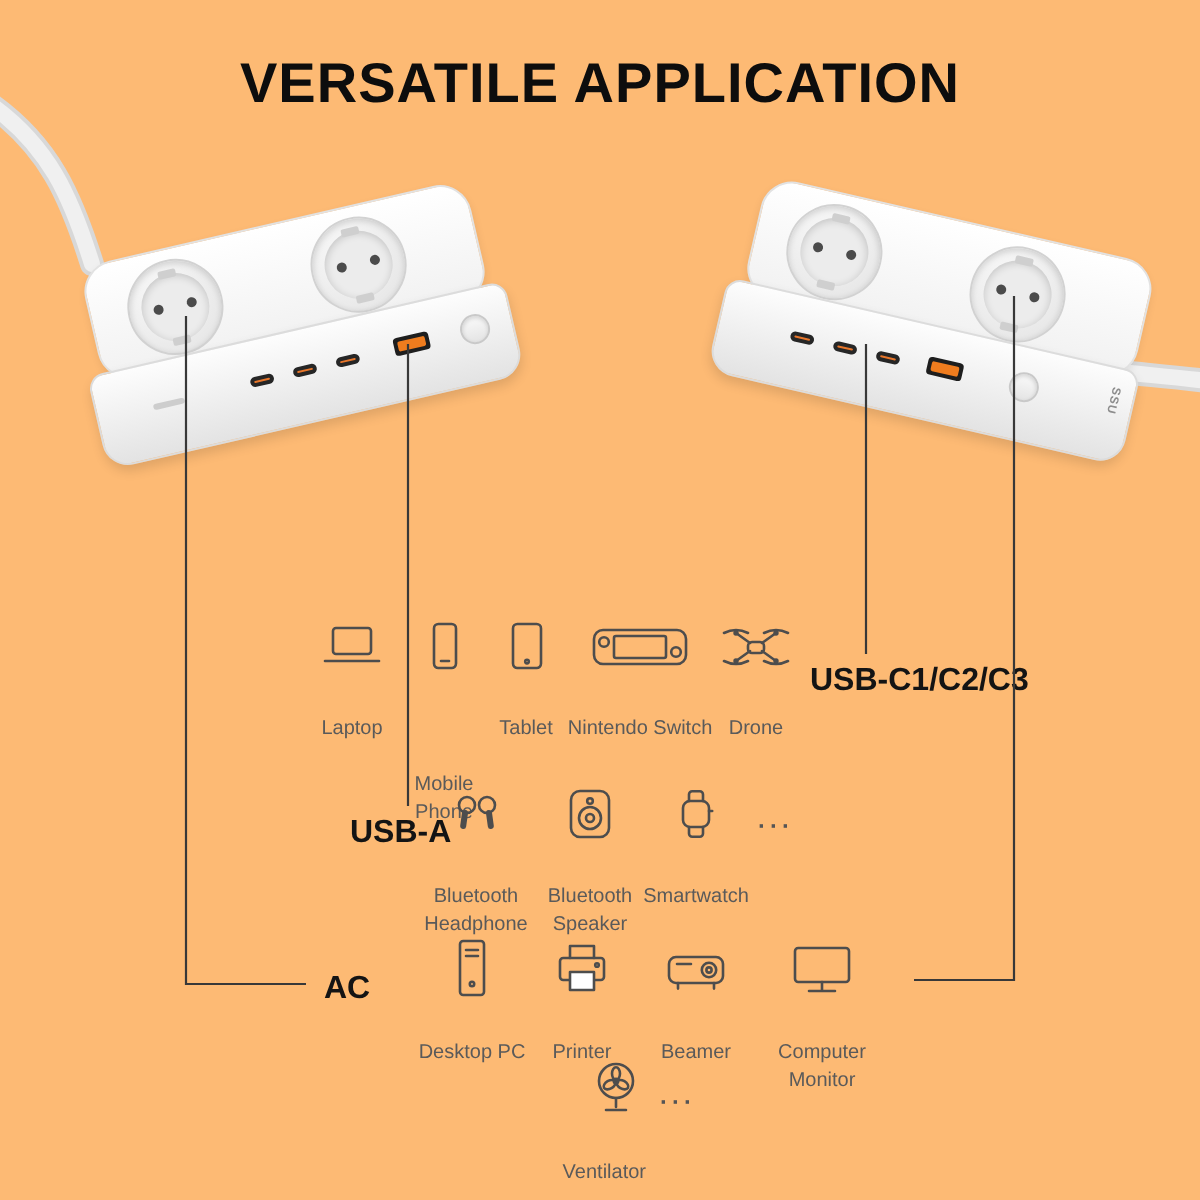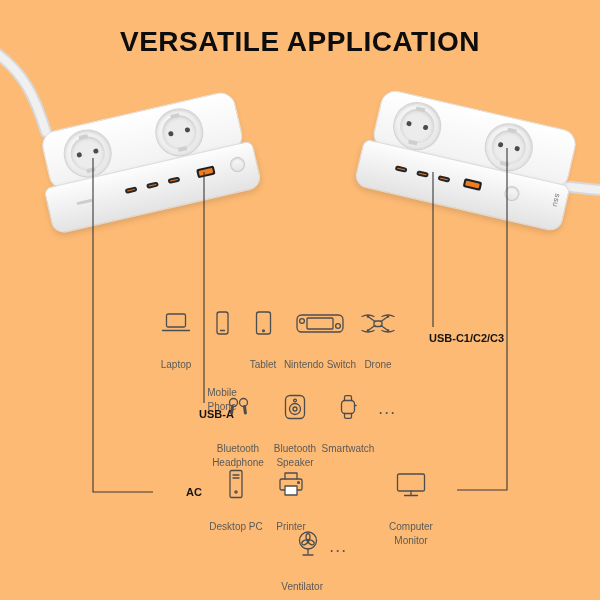--- a/index.html
+++ b/index.html
@@ -49,21 +49,21 @@
   .printbar{position:absolute;width:16px;height:3px;background:#cdcdcd;border-radius:1.5px;top:20px;left:28px;}
   .brand{position:absolute;right:3px;top:13px;font-size:6px;color:#8d8d8d;font-weight:700;
          transform:rotate(90deg);transform-origin:center;letter-spacing:.5px;}
 
   
   .item{position:absolute;z-index:3;display:flex;flex-direction:column;align-items:center;}
   .ibox{height:32px;display:flex;align-items:flex-end;justify-content:center;}
   .item .lbl{margin-top:20px;font-size:10px;color:#5a5a5a;text-align:center;line-height:1.35;}
   .nowrap{white-space:nowrap;}
   .icon-svg{stroke:#4d4d4d;fill:none;stroke-width:1.3;stroke-linecap:round;stroke-linejoin:round;}
-  .grp{position:absolute;z-index:3;font-size:11px;font-weight:700;color:#141414;margin-left:24px;}
+  .grp{position:absolute;z-index:3;font-size:16px;font-weight:700;color:#141414;}
   .dots{position:absolute;z-index:3;font-size:12px;font-weight:700;letter-spacing:2px;color:#555;}
 </style>
 </head>
 <body>
 
 <div class="stage">
 
   <div class="title">VERSATILE APPLICATION</div>
 
   <svg class="cables" viewBox="0 0 600 600">
@@ -247,20 +247,31 @@
         <svg class="icon-svg" viewBox="0 0 32 32" width="32" height="32">
       <path d="M10 11V5h12v6"></path>
           <rect x="5" y="11" width="22" height="11" rx="1.6"></rect>
       <rect x="10" y="18" width="12" height="9" fill="#fff"></rect>
           <circle cx="23.5" cy="14.5" r="0.9"></circle>
         </svg>
       </div>
     <div class="lbl">Printer</div>
   </div>
 
+  <div class="item" style="left:322px;top:468px;width:52px;">
+    <div class="ibox">
+        <svg class="icon-svg" viewBox="0 0 34 30" width="34" height="30">
+      <rect x="3.5" y="8.5" width="27" height="13" rx="3.5"></rect>
+          <circle cx="23.5" cy="15" r="3.6"></circle>
+      <circle cx="23.5" cy="15" r="1.3"></circle>
+          <path d="M7.5 12h7 M8 21.5v2.8 M26 21.5v2.8"></path>
+        </svg>
+      </div>
+    <div class="lbl">Beamer</div>
+  </div>
 
   <div class="item" style="left:385px;top:468px;width:52px;">
     <div class="ibox">
         <svg class="icon-svg" viewBox="0 0 34 30" width="34" height="30">
       <rect x="3.5" y="4" width="27" height="17" rx="1.6"></rect>
           <path d="M17 21v4 M10.5 25.5h13"></path>
         </svg>
       </div>
     <div class="lbl">Computer Monitor</div>
   </div>

